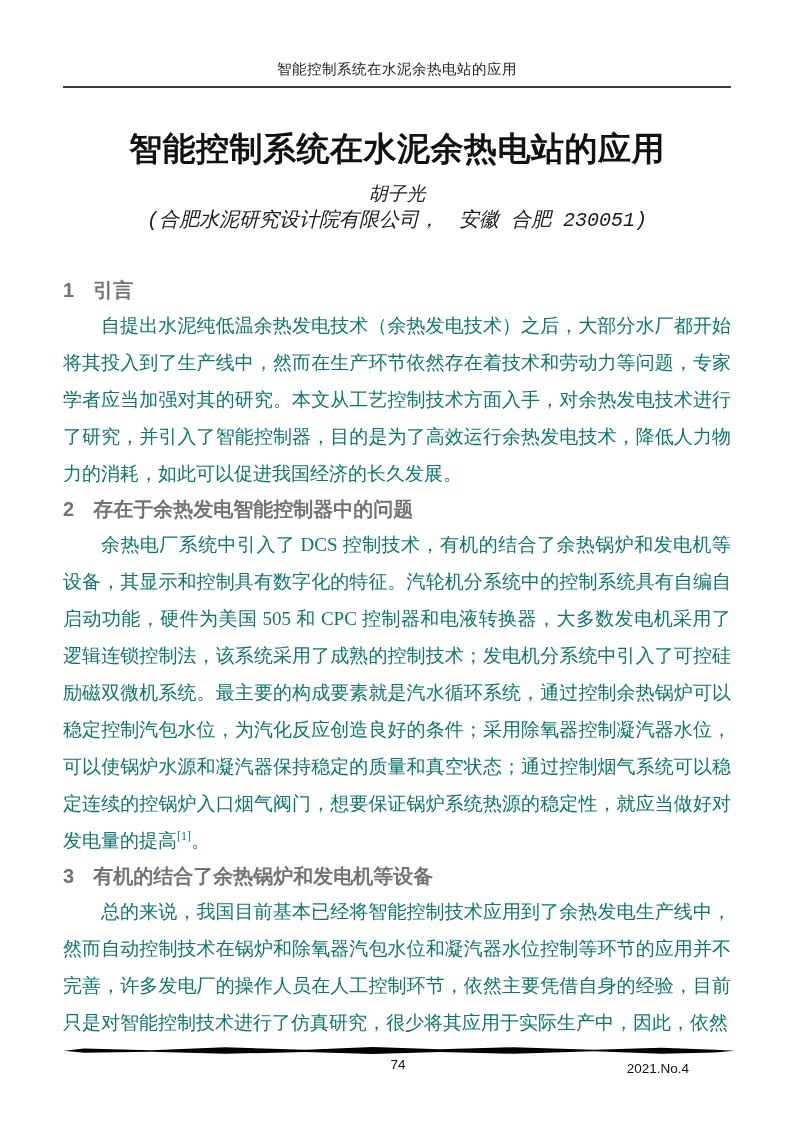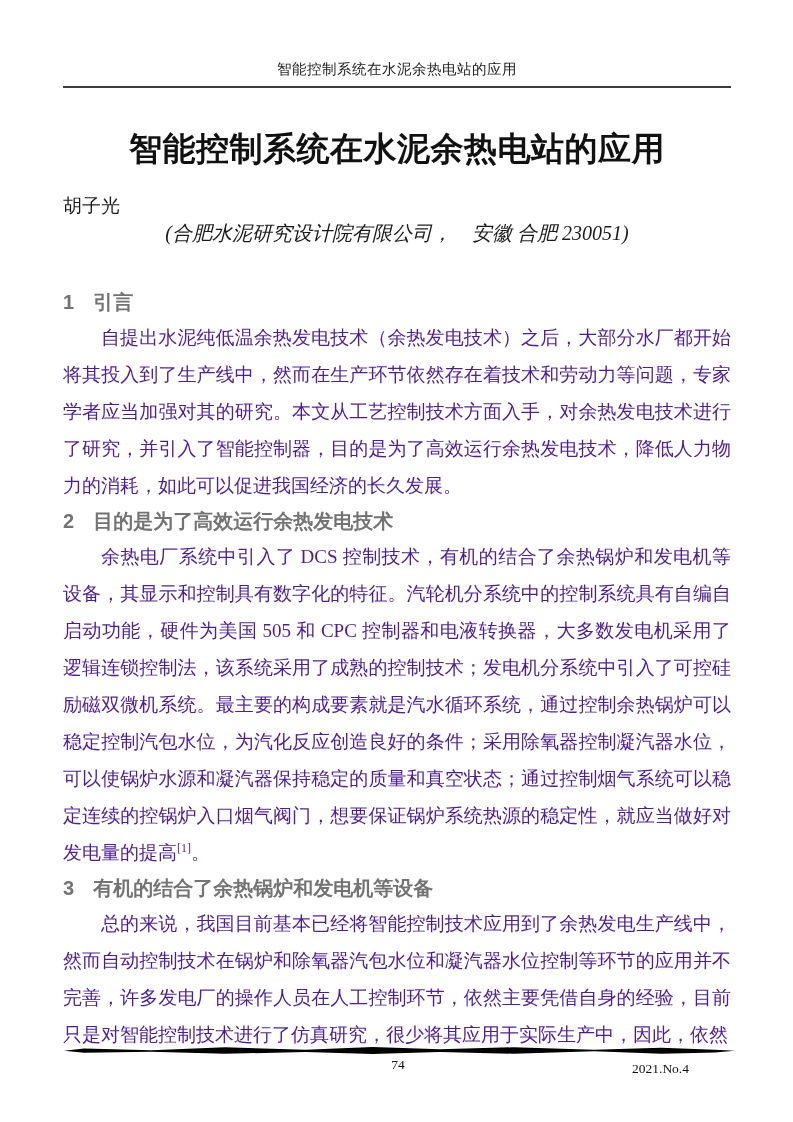--- a/index.html
+++ b/index.html
@@ -33,51 +33,53 @@
     margin: 40px 0 0 0;
     text-align: center;
     font-family: "Liberation Sans", "DejaVu Sans", sans-serif;
     font-weight: 700;
     font-size: 33px;
     line-height: 42px;
     letter-spacing: 0.5px;
     color: #111;
   }
   .author-line {
-    margin-top: 24px;
-    text-align: left;
+    margin-top: 12px;
+    text-align: center;
     font-size: 19px;
     line-height: 24px;
+    font-style: italic;
   }
   .affiliation-line {
     margin-top: 1px;
     text-align: center;
     font-size: 20px;
     line-height: 28px;
     font-style: italic;
+    font-family: Liberation Mono, monospace;
   }
 
   .section-heading {
     margin: 2px 0 0 0;
     font-family: "Liberation Sans", "DejaVu Sans", sans-serif;
     font-weight: 700;
     font-size: 20px;
     line-height: 30px;
     color: #737373;
   }
   .section-heading.first { margin-top: 40px; }
   .heading-text { margin-left: 0.95em; }
 
   p.body-para {
     margin: 2px 0 0 0;
     font-size: 19px;
     line-height: 37px;
     text-align: justify;
     text-indent: 2em;
-    color: #4c1d95;
+    color: #0f766e;
   }
   sup.ref-mark {
     font-size: 12px;
     line-height: 0;
     vertical-align: super;
   }
 
   .footer-rule {
     position: absolute;
     left: 64px;
@@ -89,21 +91,21 @@
                        67% 4%, 79% 38%, 89% 12%, 97% 40%, 100% 55%, 97% 78%,
                        89% 95%, 79% 62%, 67% 96%, 56% 70%, 46% 100%, 36% 72%,
                        24% 97%, 13% 68%, 3% 82%);
   }
   .footer-text {
     position: absolute;
     top: 1057px;
     left: 63px;
     right: 60px;
     height: 18px;
-    font-family: Liberation Serif, serif;
+    font-family: Liberation Sans, sans-serif;
     font-size: 13.5px;
     color: #111;
   }
   .page-number {
     position: absolute;
     left: 0; right: 0;
     text-align: center;
   }
   .issue-label {
     position: absolute;
@@ -127,21 +129,21 @@
 
     <div class="affiliation-line">(合肥水泥研究设计院有限公司，　安徽 合肥 230051)</div>
 
     <h2 class="section-heading first">
       <span class="heading-num">1</span><span class="heading-text">引言</span>
     </h2>
 
     <p class="body-para">自提出水泥纯低温余热发电技术（余热发电技术）之后，大部分水厂都开始将其投入到了生产线中，然而在生产环节依然存在着技术和劳动力等问题，专家学者应当加强对其的研究。本文从工艺控制技术方面入手，对余热发电技术进行了研究，并引入了智能控制器，目的是为了高效运行余热发电技术，降低人力物力的消耗，如此可以促进我国经济的长久发展。</p>
 
     <h2 class="section-heading">
-      <span class="heading-num">2</span><span class="heading-text">目的是为了高效运行余热发电技术</span>
+      <span class="heading-num">2</span><span class="heading-text">存在于余热发电智能控制器中的问题</span>
     </h2>
 
     <p class="body-para"><span>余热电厂系统中引入了 DCS 控制技术，有机的结合了余热锅炉和发电机等设备，其显示和控制具有数字化的特征。汽轮机分系统中的控制系统具有自编自启动功能，硬件为美国 505 和 CPC 控制器和电液转换器，大多数发电机采用了逻辑连锁控制法，该系统采用了成熟的控制技术；发电机分系统中引入了可控硅励磁双微机系统。最主要的构成要素就是汽水循环系统，通过控制余热锅炉可以稳定控制汽包水位，为汽化反应创造良好的条件；采用除氧器控制凝汽器水位，可以使锅炉水源和凝汽器保持稳定的质量和真空状态；通过控制烟气系统可以稳定连续的控锅炉入口烟气阀门，想要保证锅炉系统热源的稳定性，就应当做好对发电量的提高</span><sup class="ref-mark">[1]</sup><span>。</span></p>
 
     <h2 class="section-heading">
       <span class="heading-num">3</span><span class="heading-text">有机的结合了余热锅炉和发电机等设备</span>
     </h2>
 
     <p class="body-para">总的来说，我国目前基本已经将智能控制技术应用到了余热发电生产线中，然而自动控制技术在锅炉和除氧器汽包水位和凝汽器水位控制等环节的应用并不完善，许多发电厂的操作人员在人工控制环节，依然主要凭借自身的经验，目前只是对智能控制技术进行了仿真研究，很少将其应用于实际生产中，因此，依然</p>
 

